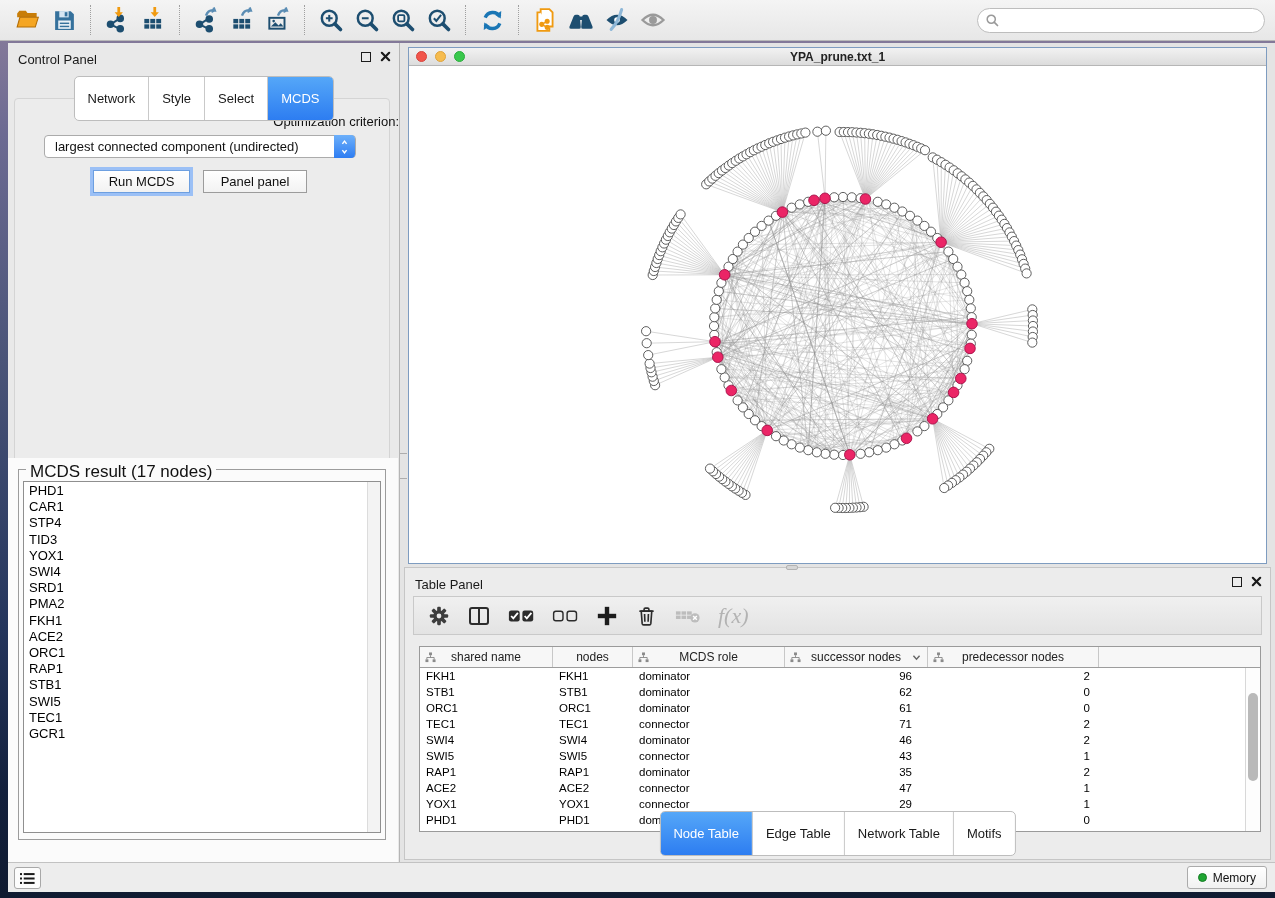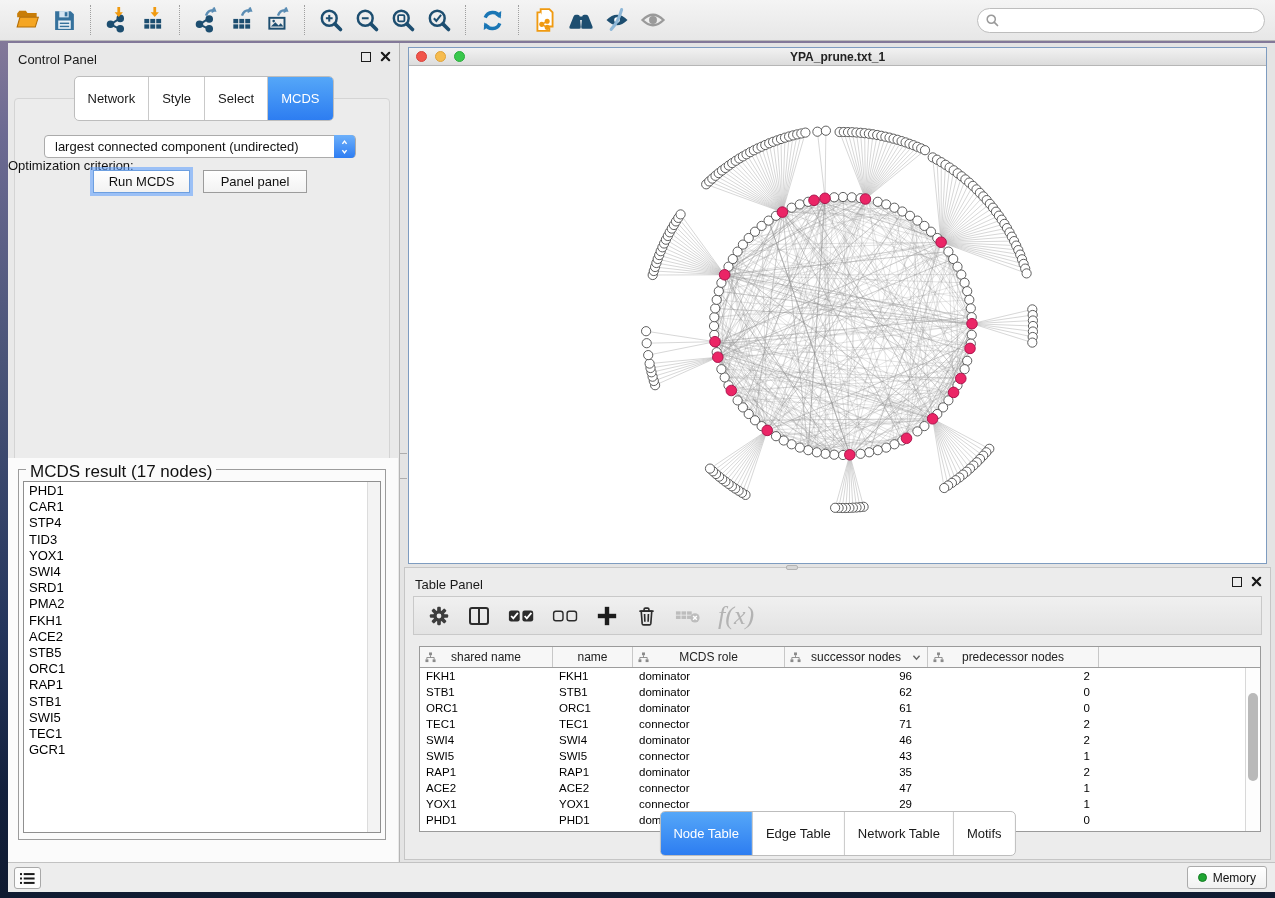--- a/index.html
+++ b/index.html
@@ -29,21 +29,21 @@
   .float-icon { width:10px; height:10px; border:1.6px solid #1c1c1c; display:inline-block; }
   .seg { display:flex; background:#fff; border:1px solid #bdbdbd; border-radius:5px; overflow:hidden;
     box-shadow:0 0 0 1px rgba(255,255,255,.35) inset; }
   .seg .tab { padding:14px 13px; font-size:13px; color:#1a1a1a; border-left:1px solid #c9c9c9;
     display:flex; align-items:center; justify-content:center; white-space:nowrap; }
   .seg .tab:first-child { border-left:none; }
   .seg .tab.sel { background:linear-gradient(#55a7f8,#2d7df1); color:#fff; }
   #cp-tabs { position:absolute; left:50%; transform:translateX(-50%); top:33px; z-index:3; }
   #cp-card { position:absolute; left:6px; right:9px; top:55px; height:364px;
     background:#ececec; border:1px solid #d4d4d4; border-radius:4px; }
-  #opt-label { position:absolute; left:0; right:0; top:71px; text-align:left; font-size:13px; color:#111;margin-top:44px; }
+  #opt-label { position:absolute; left:0; right:0; top:71px; text-align:right; font-size:13px; color:#111; }
   #opt-select { position:absolute; left:36px; top:92px; width:312px; height:23px; background:#fff;
     border:1px solid #ababab; border-radius:4px; font-size:13px; color:#111;
     display:flex; align-items:center; padding-left:10px; }
   #opt-select .stepper { position:absolute; right:0; top:-1px; bottom:-1px; width:21px;
     background:linear-gradient(#6db0fa,#2e7df2); border-radius:0 4px 4px 0;
     display:flex; flex-direction:column; align-items:center; justify-content:center; gap:2px; }
   .chev { width:7px; height:7px; fill:none; stroke:#fff; stroke-width:2; }
   .btn { position:absolute; height:23px; background:linear-gradient(#ffffff,#f2f2f2);
     border:1px solid #9c9c9c; border-radius:0; font-size:13px; color:#111;
     display:flex; align-items:center; justify-content:center; }
@@ -77,21 +77,21 @@
   #net-canvas { position:absolute; left:0; top:18px; right:0; bottom:0; background:#fff; }
   .v-handle { position:absolute; left:0px; top:410px; width:7px; height:26px;
     border-top:1px solid #adadad; border-bottom:1px solid #adadad; }
 
   
   #table-panel { position:absolute; left:4px; right:4px; top:524px; height:293px;
     background:#ececec; border:1px solid #c6c6c6; }
   #tp-toolbar { position:absolute; left:8px; right:8px; top:28px; height:39px;
     background:linear-gradient(#f0f0f0,#e3e3e3); border:1px solid #c9c9c9;
     display:flex; align-items:center; gap:17px; padding:0 14px; }
-  .fx { font-family:"Liberation Serif", serif; font-style:italic; font-size:26px; color:#b3b3b3; }
+  .fx { font-family:"Liberation Serif", serif; font-style:italic; font-size:22px; color:#b3b3b3; }
   #node-table { position:absolute; left:14px; right:9px; top:78px; height:186px;
     background:#fff; border:1px solid #9a9a9a; }
   #nt-header { display:flex; height:21px; background:#f7f7f7; border-bottom:1px solid #9d9d9d;
     font-size:12px; color:#222; }
   .hcell { position:relative; display:flex; align-items:center; justify-content:center;
     border-right:1px solid #c8c8c8; }
   .hcell .tree-ic { position:absolute; left:5px; top:5px; }
   .hcell .sort-ic { position:absolute; right:6px; top:7px; }
   .c0{width:133px}.c1{width:80px}.c2{width:152px}.c3{width:143px}.c4{width:171px}
   .cfill{flex:1; border-right:none;}
@@ -316,21 +316,20 @@
               <div class="item">PHD1</div>
               <div class="item">CAR1</div>
               <div class="item">STP4</div>
               <div class="item">TID3</div>
               <div class="item">YOX1</div>
               <div class="item">SWI4</div>
               <div class="item">SRD1</div>
               <div class="item">PMA2</div>
               <div class="item">FKH1</div>
               <div class="item">ACE2</div>
-              <div class="item">STB5</div>
               <div class="item">ORC1</div>
               <div class="item">RAP1</div>
               <div class="item">STB1</div>
               <div class="item">SWI5</div>
               <div class="item">TEC1</div>
               <div class="item">GCR1</div>
             </div>
           <div id="mcds-scroll"></div>
         </div>
       </div>
@@ -1244,21 +1243,21 @@
               <g fill="#8a8a8a">
                   <rect x="4.4" y="0.5" width="3.2" height="3"></rect>
                   <rect x="0.5" y="8" width="3.2" height="3"></rect>
                   <rect x="8.3" y="8" width="3.2" height="3"></rect>
                 </g>
               <path d="M6 3.5 V6 M2 8 V6 h8 v2" fill="none" stroke="#8a8a8a" stroke-width="1"></path>
             </svg>
             <span>shared name</span>
           </div>
           <div class="hcell c1">
-            <span>name</span>
+            <span>nodes</span>
           </div>
           <div class="hcell c2">
             <svg class="tree-ic" width="11" height="11" viewBox="0 0 12 12">
               <g fill="#8a8a8a">
                   <rect x="4.4" y="0.5" width="3.2" height="3"></rect>
                   <rect x="0.5" y="8" width="3.2" height="3"></rect>
                   <rect x="8.3" y="8" width="3.2" height="3"></rect>
                 </g>
               <path d="M6 3.5 V6 M2 8 V6 h8 v2" fill="none" stroke="#8a8a8a" stroke-width="1"></path>
             </svg>

